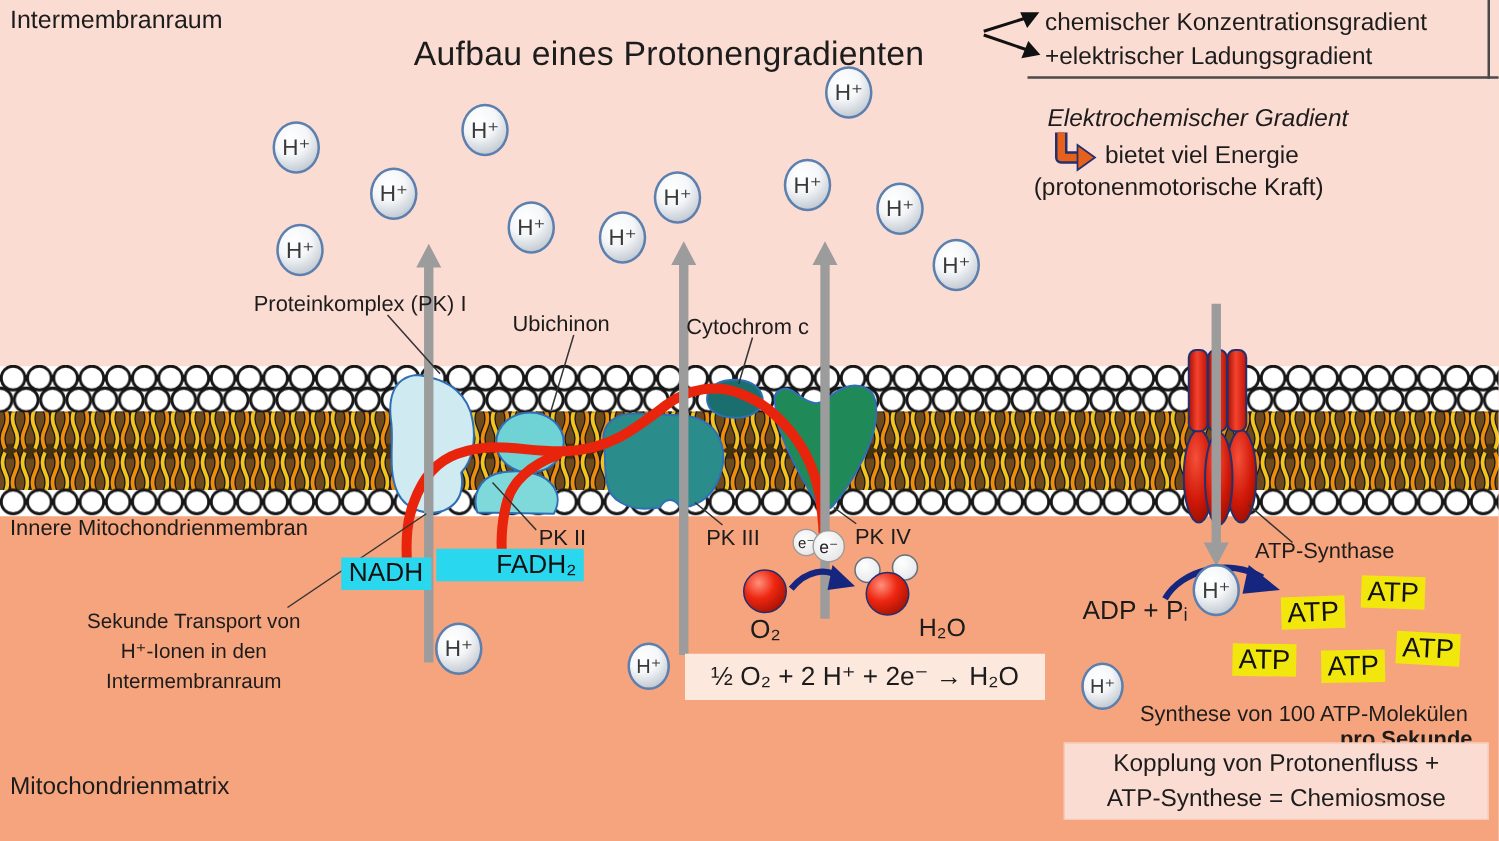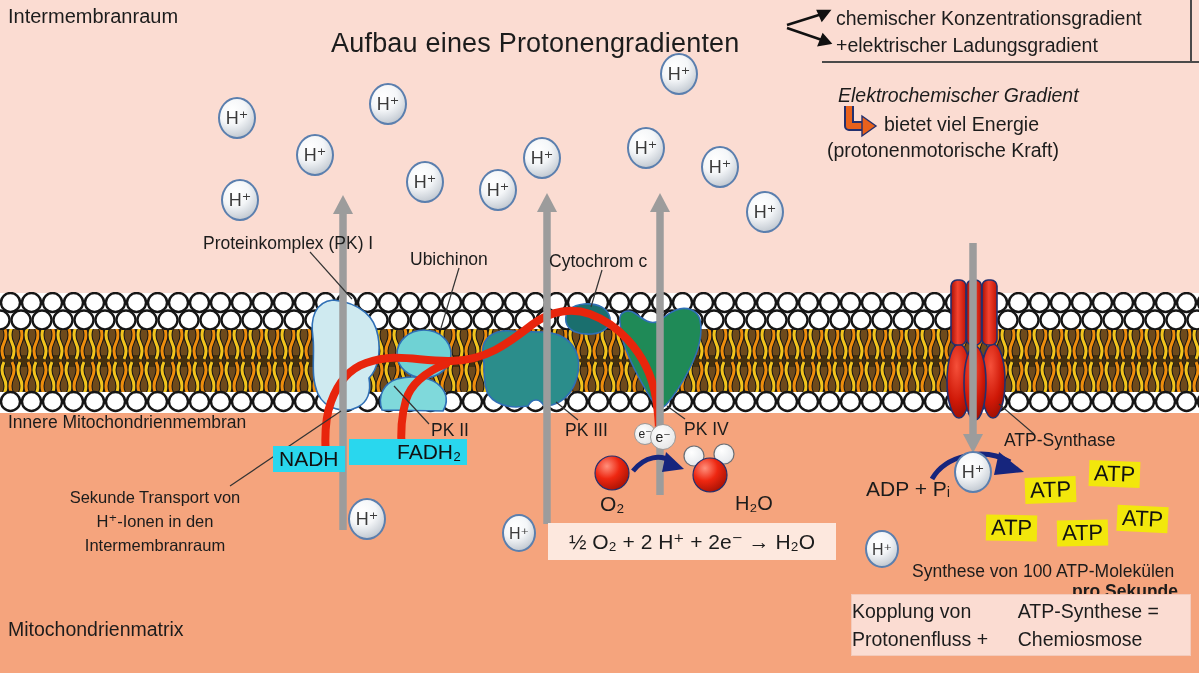--- a/index.html
+++ b/index.html
@@ -18,21 +18,21 @@
         font-size:18px;color:#3a3a3a;box-sizing:border-box;}
   .hion.small{width:34px;height:38px;font-size:16px;}
   .chip{position:absolute;background:#29d7ee;padding:1px 6px;font-size:21px;color:#111;}
   .atp{position:absolute;background:#f2e70c;padding:0 5px;font-size:22px;color:#111;}
   .eball{position:absolute;border-radius:50%;background:radial-gradient(circle at 40% 35%,#ffffff,#e9e9e9 70%,#d2d2d2);
          border:1.5px solid #9a9a9a;display:flex;align-items:center;justify-content:center;
          color:#222;box-sizing:border-box;}
   .box-eq{position:absolute;left:548px;top:523px;width:288px;height:37px;background:#fde8de;
           display:flex;align-items:center;justify-content:center;font-size:21px;}
   .box-coupling{position:absolute;left:851px;top:594px;width:338px;height:60px;background:#fbdcd2;
-          border:1px solid #f3cabb;display:flex;flex-direction:row;align-items:center;justify-content:center;
+          border:1px solid #f3cabb;display:flex;flex-direction:column;align-items:center;justify-content:center;
           font-size:19.5px;line-height:1.45;}
   .center-block{position:absolute;text-align:center;font-size:16.5px;line-height:1.45;}
   .bold{font-weight:bold;}
   .thinline{position:absolute;background:#4a4a4a;}
 </style>
 </head>
 <body>
 
 <div id="stage">
 

